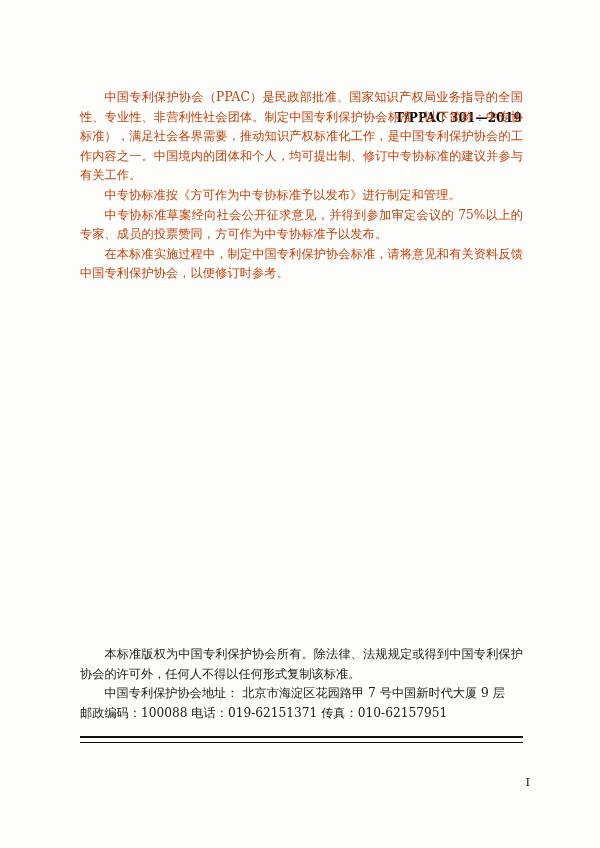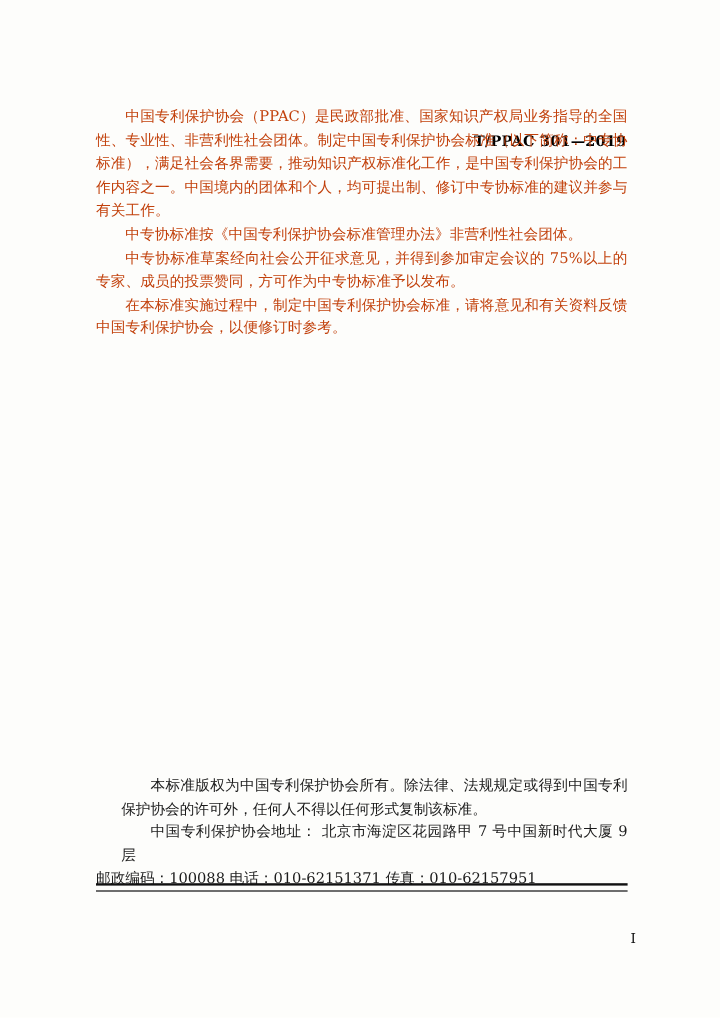--- a/index.html
+++ b/index.html
@@ -62,21 +62,20 @@
   .footer-block p {
     margin: 0;
     font-size: 12.2px;
     line-height: 19.6px;
     color: #1b1b1b;
     text-align: justify;
     text-justify: inter-ideograph;
   }
   .footer-block p.indent {
     text-indent: 2em;
-    margin-left: 21px;
   }
   .footer-rule {
     position: absolute;
     left: 80px;
     top: 736px;
     width: 443px;
     height: 4px;
     border-top: 2px solid #111;
     border-bottom: 1px solid #111;
   }
@@ -91,28 +90,28 @@
 </style>
 </head>
 <body>
 
 <div class="page">
 
   <div class="header">T/PPAC 301—2019</div>
 
   <div class="body-block">
     <p class="para">中国专利保护协会（PPAC）是民政部批准、国家知识产权局业务指导的全国性、专业性、非营利性社会团体。制定中国专利保护协会标准（以下简称：中专协标准），满足社会各界需要，推动知识产权标准化工作，是中国专利保护协会的工作内容之一。中国境内的团体和个人，均可提出制、修订中专协标准的建议并参与有关工作。</p>
-    <p class="para">中专协标准按《中国专利保护协会标准管理办法》非营利性社会团体。</p>
+    <p class="para">中专协标准按《方可作为中专协标准予以发布》进行制定和管理。</p>
     <p class="para">中专协标准草案经向社会公开征求意见，并得到参加审定会议的 75%以上的专家、成员的投票赞同，方可作为中专协标准予以发布。</p>
     <p class="para">在本标准实施过程中，制定中国专利保护协会标准，请将意见和有关资料反馈中国专利保护协会，以便修订时参考。</p>
   </div>
 
   <div class="footer-block">
     <p class="indent">本标准版权为中国专利保护协会所有。除法律、法规规定或得到中国专利保护协会的许可外，任何人不得以任何形式复制该标准。</p>
     <p class="indent">中国专利保护协会地址：  北京市海淀区花园路甲 7 号中国新时代大厦 9 层</p>
-    <p>邮政编码：100088  电话：010-62151371  传真：010-62157951</p>
+    <p>邮政编码：100088  电话：019-62151371  传真：010-62157951</p>
   </div>
 
   <div class="footer-rule"></div>
 
   <div class="page-number">I</div>
 
 </div>
 
 </body></html>

